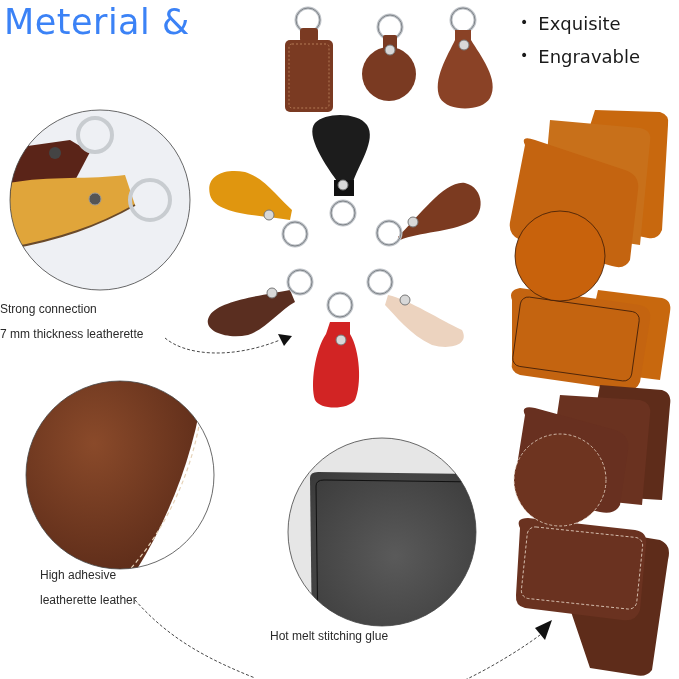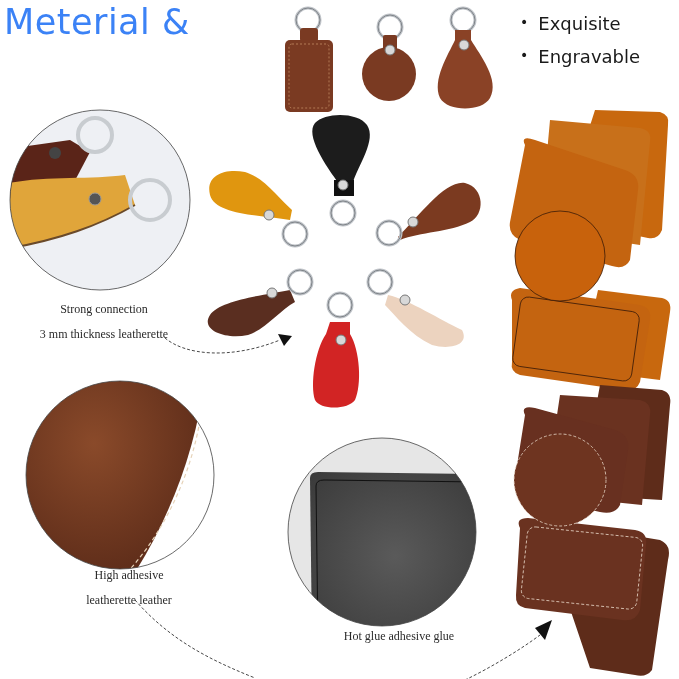--- a/index.html
+++ b/index.html
@@ -1,21 +1,21 @@
 <!DOCTYPE html>
 <html><head>
 <meta charset="utf-8">
 <style>
   html, body { margin:0; padding:0; background:#ffffff; }
   body { width:679px; height:679px; position:relative; overflow:hidden; font-family:"Liberation Sans", sans-serif; }
   .abs { position:absolute; }
   .title { left:4px; top:2px; color:#3b82f6; font-family:"DejaVu Sans", sans-serif; font-weight:normal; font-size:35px; line-height:41px; letter-spacing:0.5px; }
   .features { left:520px; top:8px; font-family:"DejaVu Sans", sans-serif; font-size:18px; line-height:31px; color:#1a1a1a; }
   .features div::before { content:"\2022"; font-size:14px; margin-right:10px; position:relative; top:-3px; }
-  .caption { font-family:Liberation Serif, serif; font-size:12px; color:#2a2a2a; text-align:center; white-space:nowrap;margin-left:14px; }
+  .caption { font-family:Liberation Sans, sans-serif; font-size:12px; color:#2a2a2a; text-align:left; white-space:nowrap; }
   svg { position:absolute; left:0; top:0; }
 </style>
 </head>
 <body>
 
 <svg width="679" height="679" viewBox="0 0 679 679">
   <defs>
     <clipPath id="c1">
         <circle cx="100" cy="200" r="90"></circle>
       </clipPath>
@@ -152,23 +152,23 @@
   <div>Meterial &amp;</div>
 </div>
 
 <div class="abs features">
   <div>Exquisite</div>
   <div>Engravable</div>
 </div>
 
 <div class="abs caption" style="left:0; top:297px; width:180px; line-height:25px;">
   <div>Strong connection</div>
-  <div>3 mm thickness leatherette</div>
+  <div>7 mm thickness leatherette</div>
 </div>
 
 <div class="abs caption" style="left:40px; top:563px; width:150px; line-height:25px;">
   <div>High adhesive</div>
   <div>leatherette leather</div>
 </div>
 
 <div class="abs caption" style="left:270px; top:624px; width:230px; line-height:25px;">
-  <div>Hot glue adhesive glue</div>
+  <div>Hot melt stitching glue</div>
 </div>
 
 </body></html>

